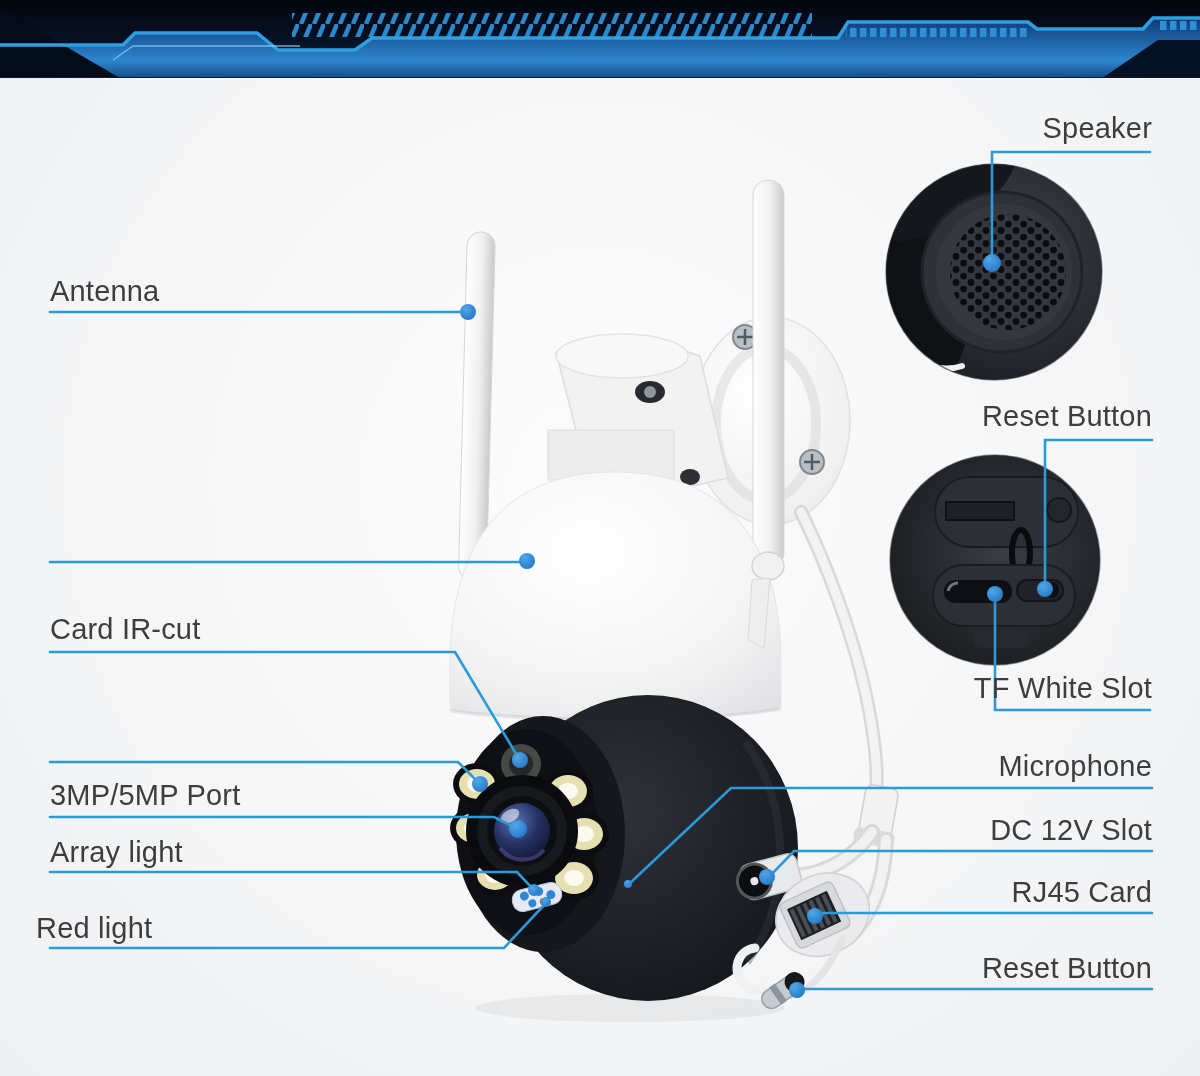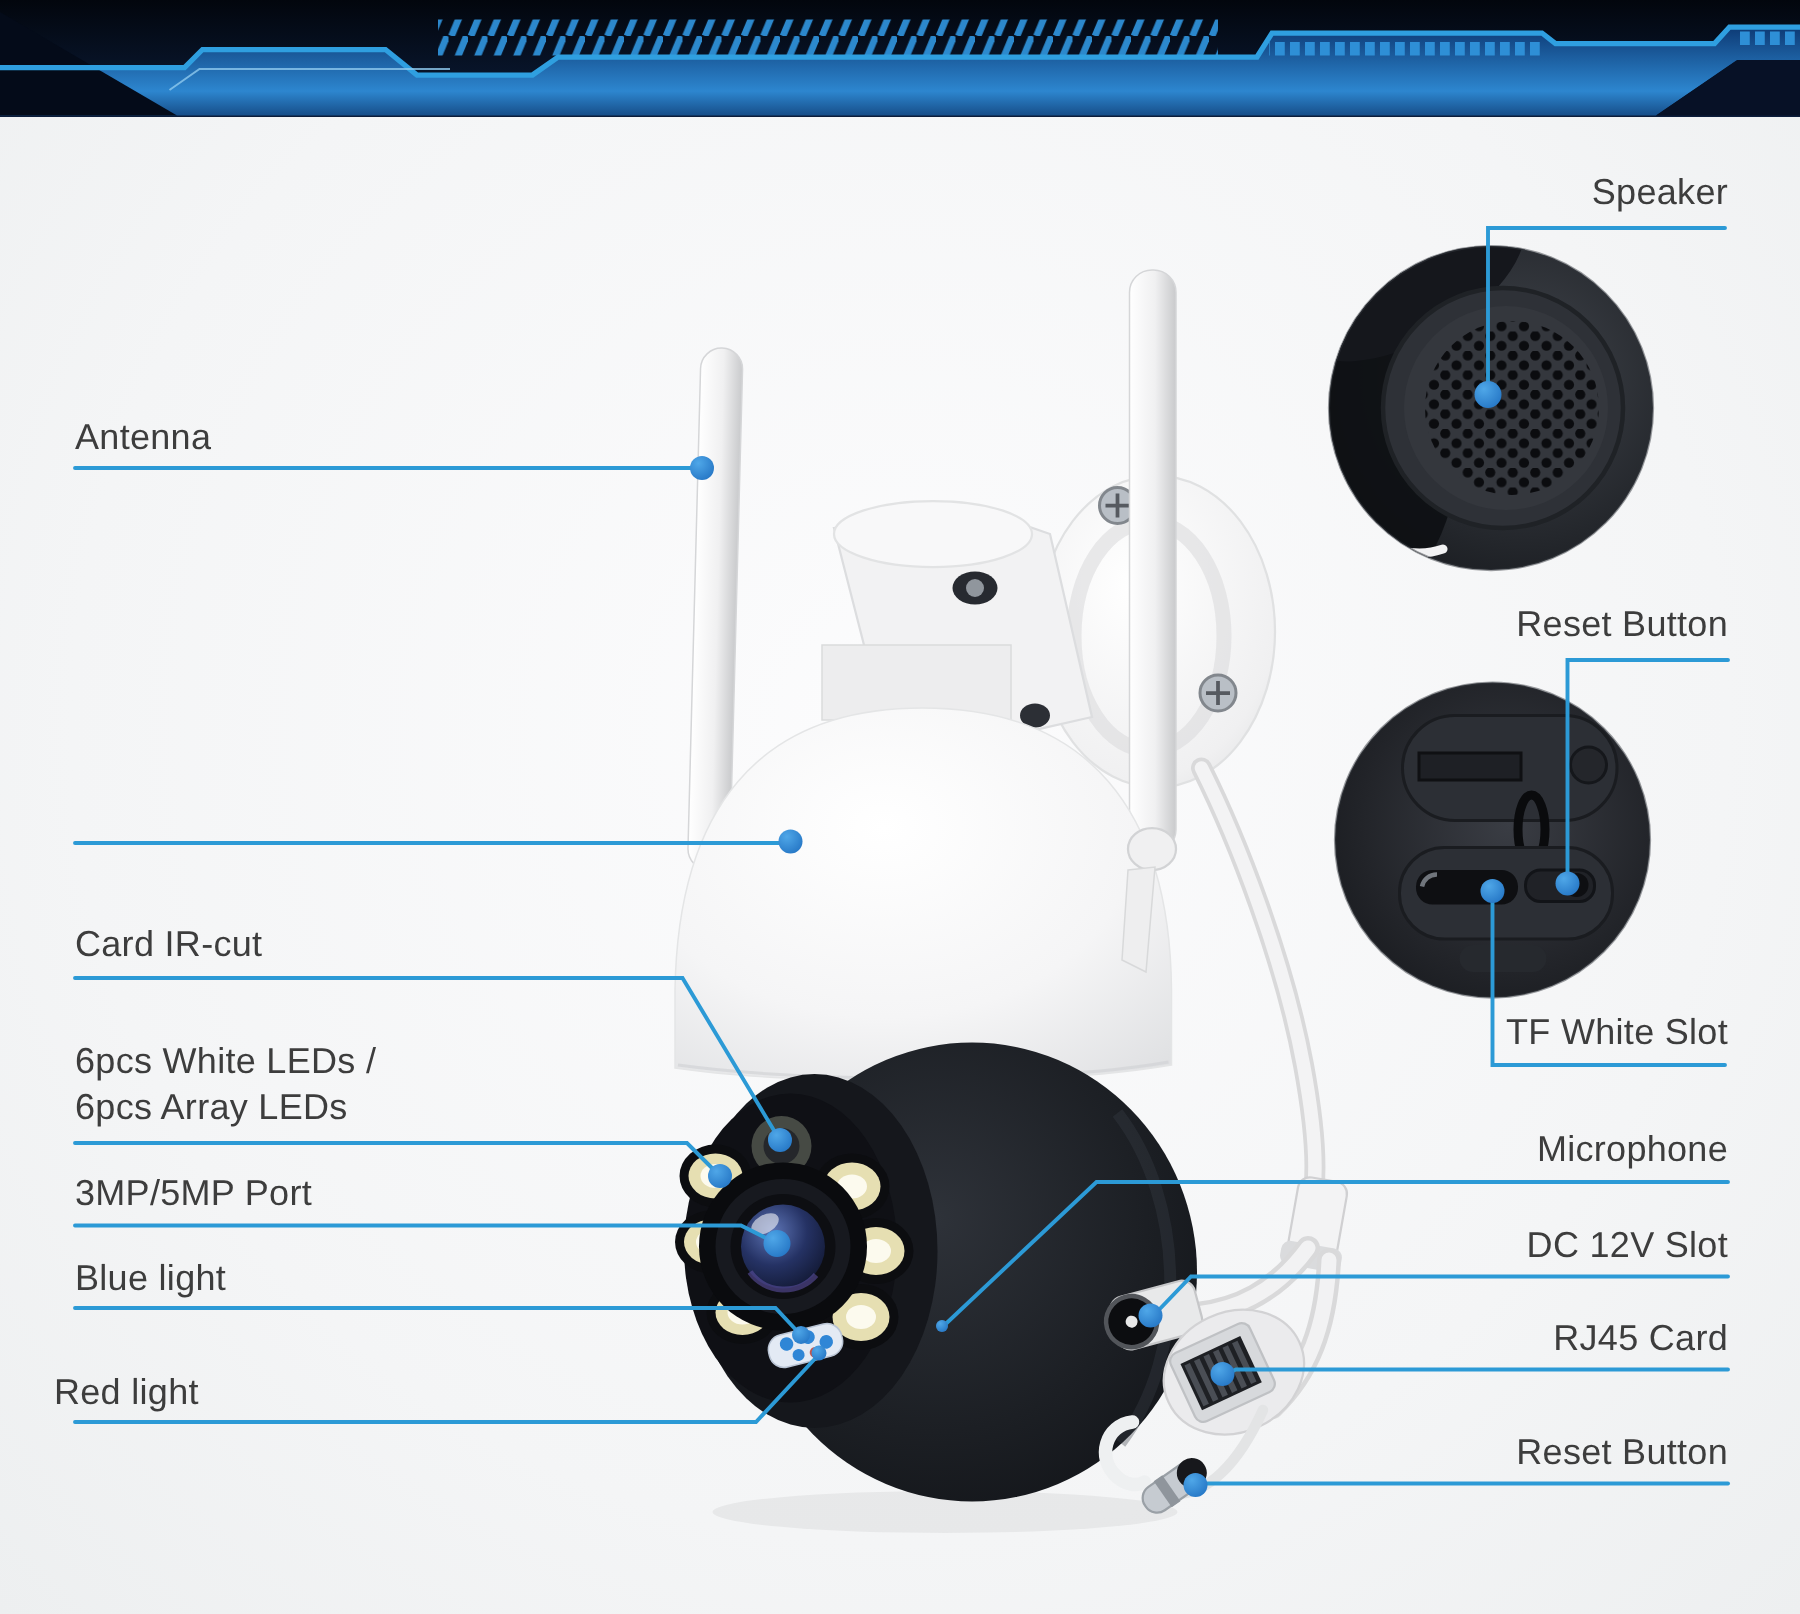--- a/index.html
+++ b/index.html
@@ -1,21 +1,21 @@
 <!DOCTYPE html>
 <html><head>
 <meta charset="utf-8">
 <style>
   html,body{margin:0;padding:0;}
   body{width:1200px;height:1076px;overflow:hidden;
        font-family:"Liberation Sans","DejaVu Sans",sans-serif;}
   .page{position:relative;width:1200px;height:1076px;
         background:radial-gradient(ellipse at 50% 45%, #fcfcfd 0%, #f4f5f6 65%, #edeff0 100%);}
   .scene{position:absolute;top:0;left:0;z-index:1;}
-  .lbl{position:absolute;z-index:2;font-size:24px;color:#3d3d3d;
+  .lbl{position:absolute;z-index:2;font-size:29px;color:#3d3d3d;
        white-space:nowrap;letter-spacing:0.2px;line-height:31px;}
   .lbl.r{text-align:right;}
 </style>
 </head>
 <body>
 
 <div class="page">
 
 <svg class="scene" width="1200" height="1076" viewBox="0 0 1200 1076">
   <defs>
@@ -305,26 +305,22 @@
     <circle cx="995" cy="594" r="8"></circle>
     <circle cx="628" cy="884" r="4"></circle>
     <circle cx="767" cy="877" r="8"></circle>
     <circle cx="815" cy="916" r="8"></circle>
     <circle cx="797" cy="990" r="8"></circle>
   </g>
 </svg>
 
 <div class="lbl" style="left:50px;top:276px">Antenna</div>
 <div class="lbl" style="left:50px;top:614px">Card IR-cut</div>
-<div class="lbl" style="left:50px;top:692px">
-  <span style="display:block">6pcs White LEDs /</span>
-  <span style="display:block">6pcs Array LEDs</span>
-</div>
 <div class="lbl" style="left:50px;top:780px">3MP/5MP Port</div>
-<div class="lbl" style="left:50px;top:837px">Blue light</div>
+<div class="lbl" style="left:50px;top:837px">Array light</div>
 <div class="lbl" style="left:36px;top:913px">Red light</div>
 
 <div class="lbl r" style="right:48px;top:113px">Speaker</div>
 <div class="lbl r" style="right:48px;top:401px">Reset Button</div>
 <div class="lbl r" style="right:48px;top:673px">TF White Slot</div>
 <div class="lbl r" style="right:48px;top:751px">Microphone</div>
 <div class="lbl r" style="right:48px;top:815px">DC 12V Slot</div>
 <div class="lbl r" style="right:48px;top:877px">RJ45 Card</div>
 <div class="lbl r" style="right:48px;top:953px">Reset Button</div>
 

